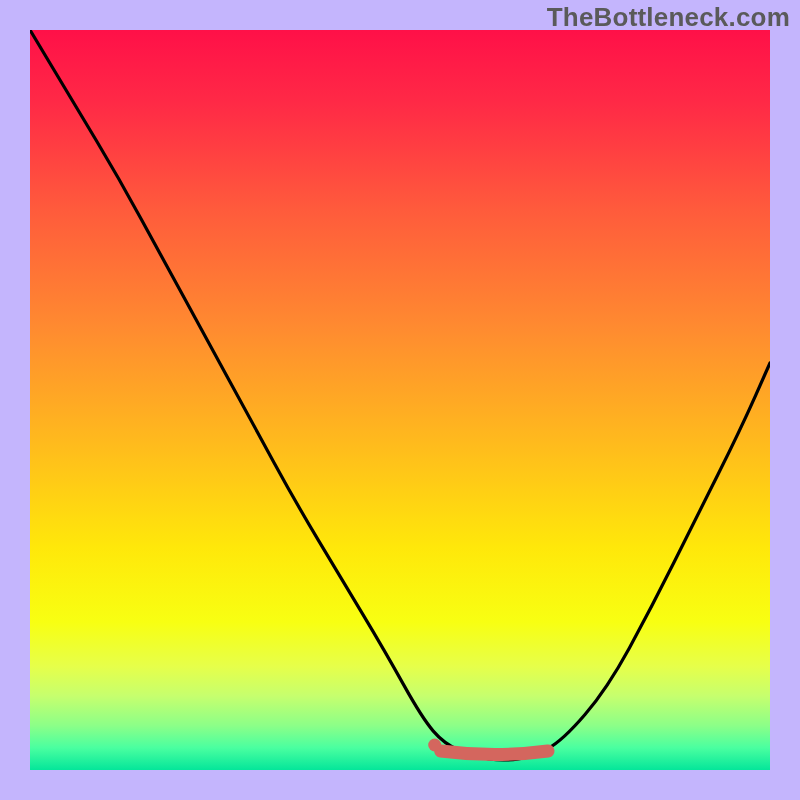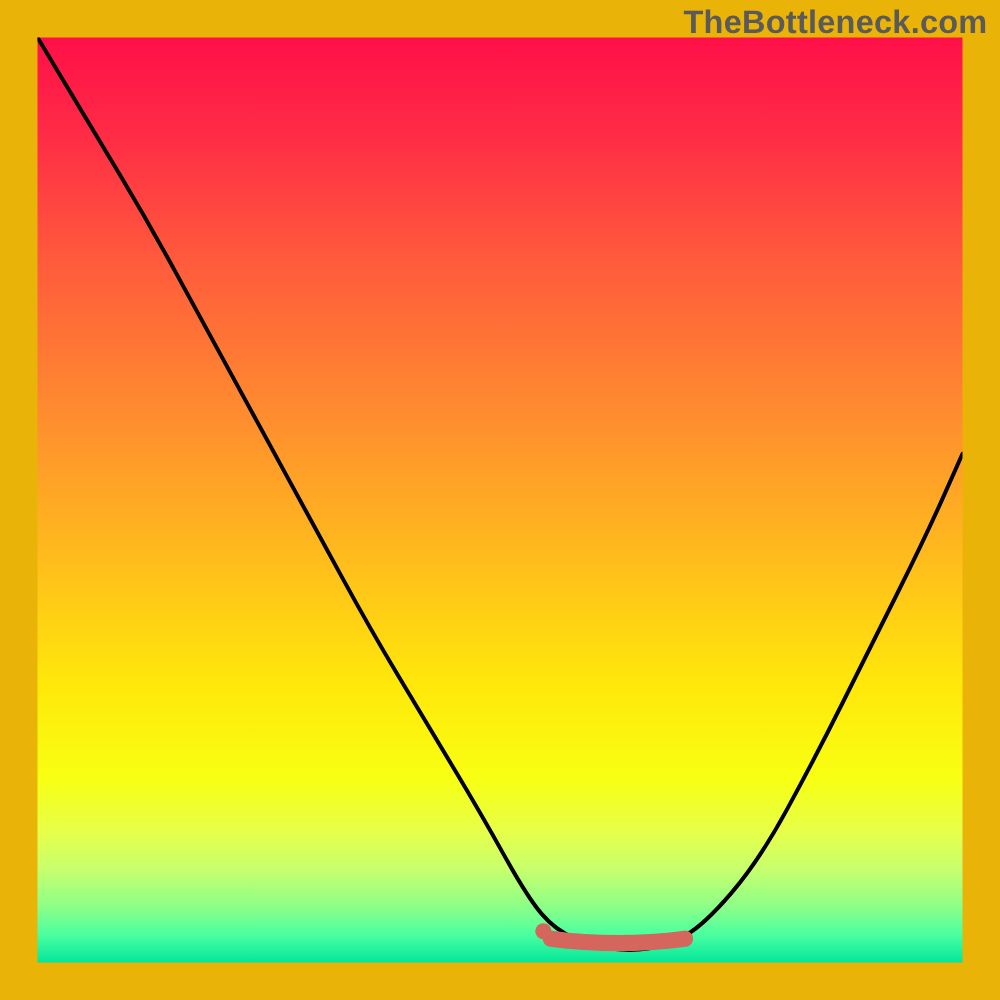--- a/index.html
+++ b/index.html
@@ -1,21 +1,21 @@
 <!DOCTYPE html>
 <html><head>
 <meta charset="utf-8">
 <style>
   * { margin: 0; padding: 0; box-sizing: border-box; }
   html, body { width: 800px; height: 800px; overflow: hidden; background: #000; }
   .frame {
     position: relative;
     width: 800px;
     height: 800px;
-    background: #eab308;
+    background: #c4b5fd;
   }
   .watermark {
     position: absolute;
     top: 2px;
     right: 10px;
     font-family: Arial, Helvetica, sans-serif;
     font-size: 26px;
     font-weight: 600;
     color: #5a5a5a;
     letter-spacing: 0.2px;

